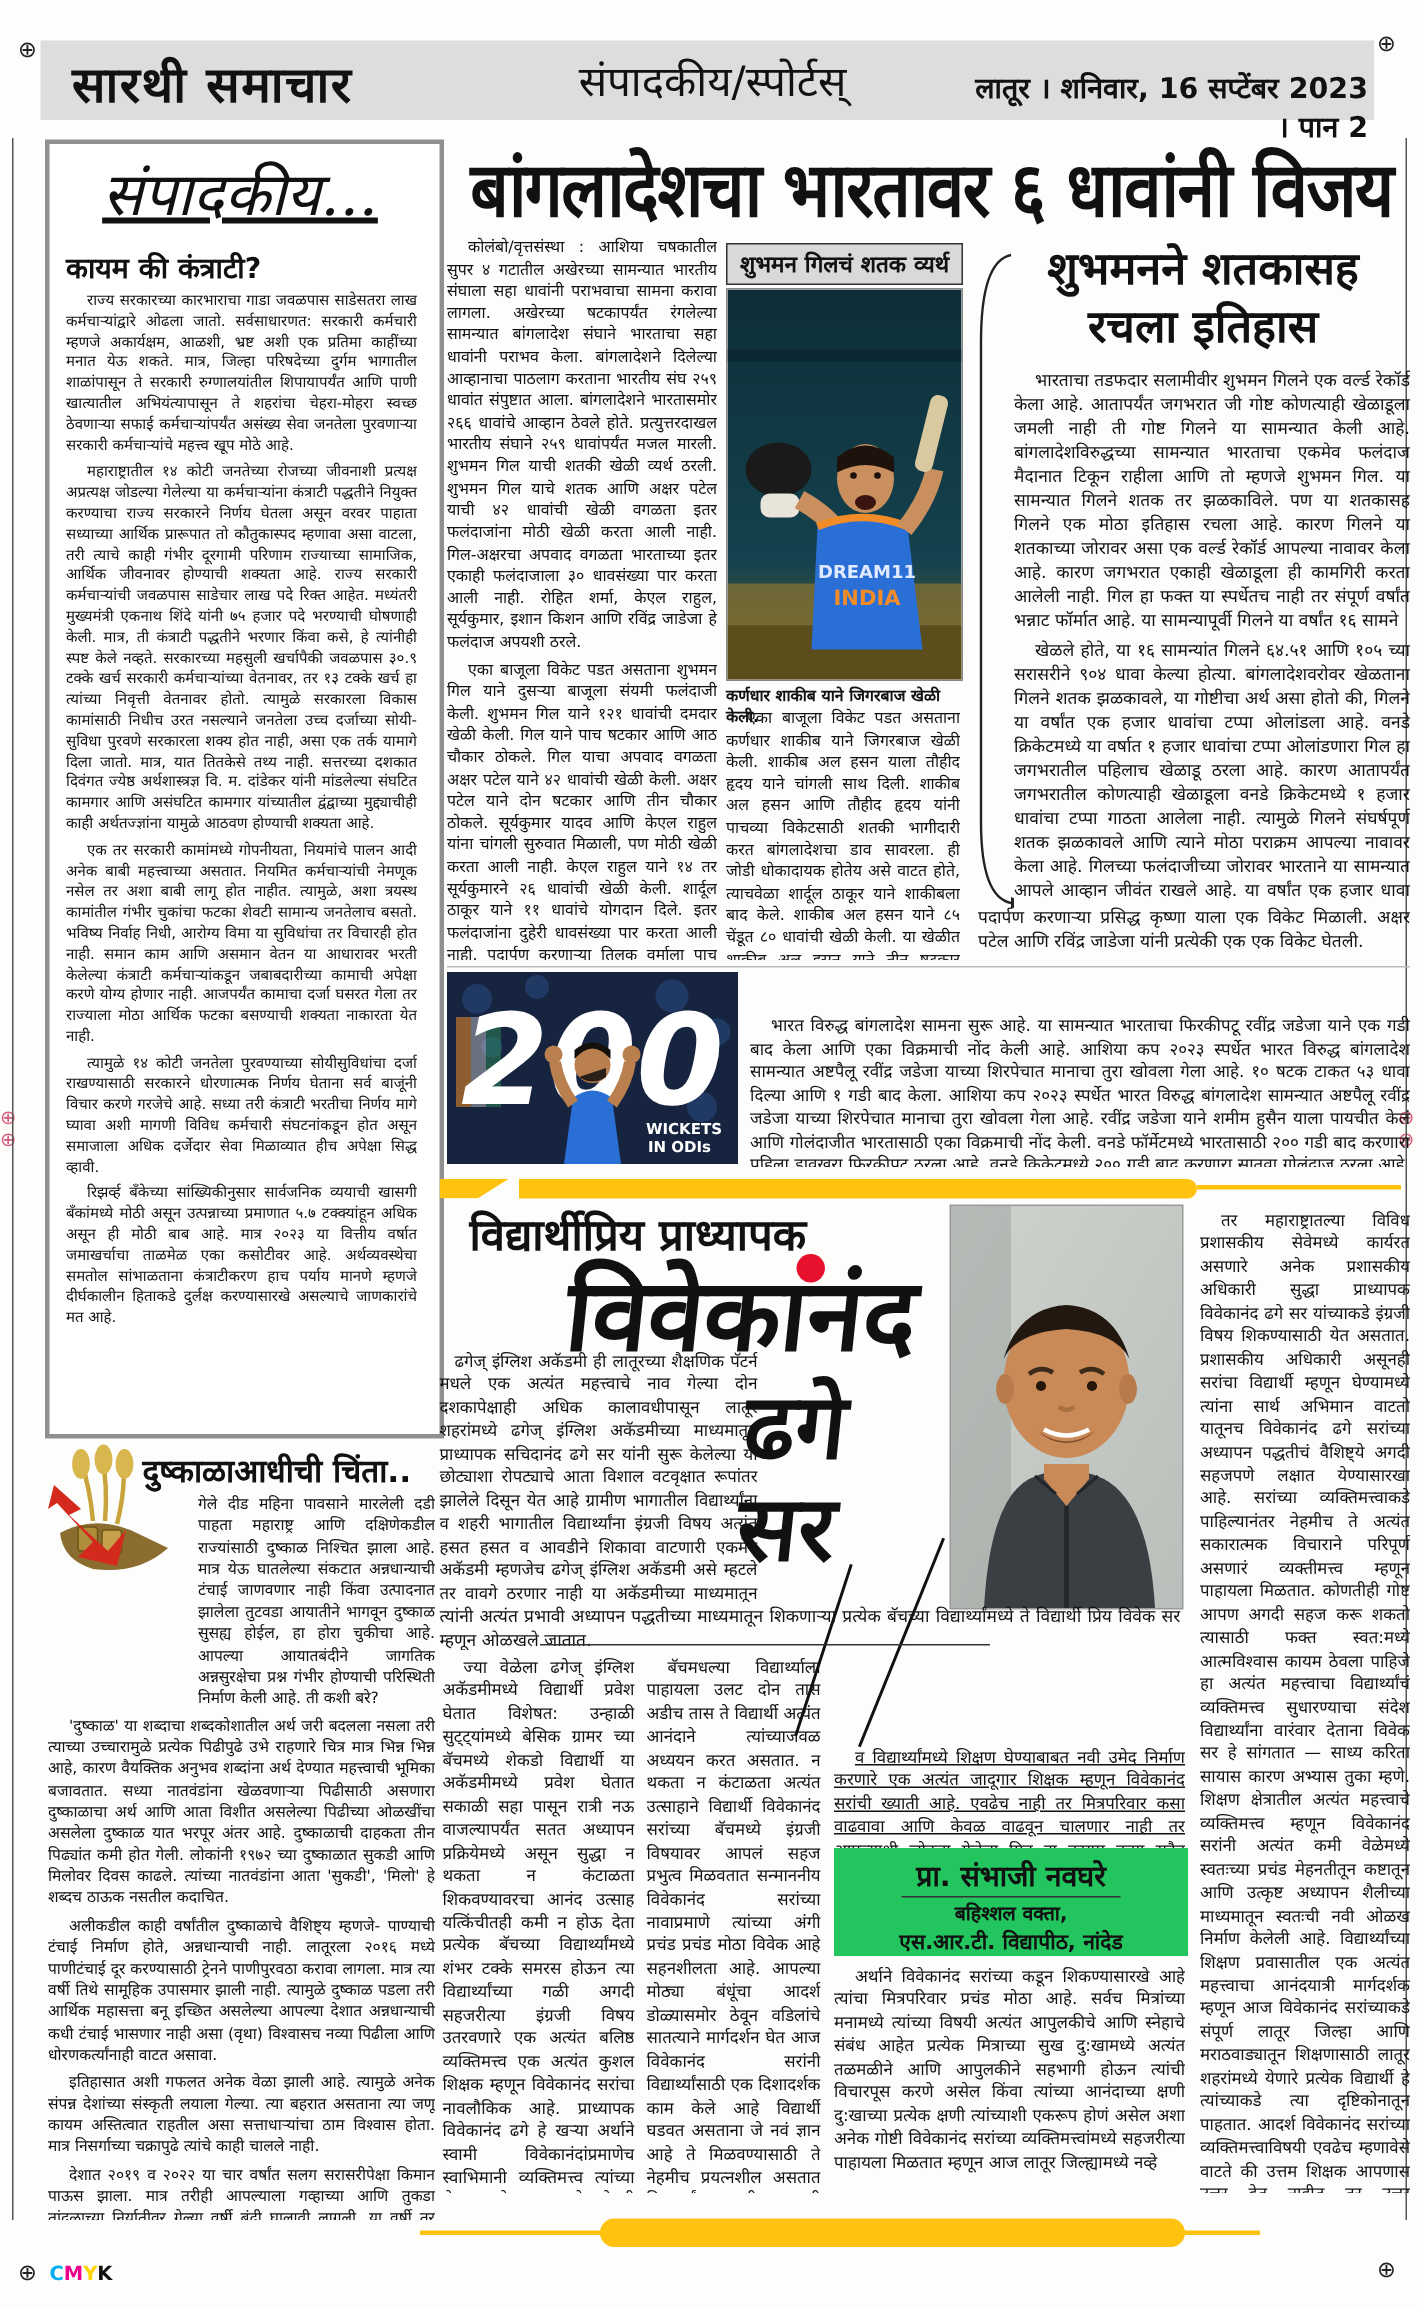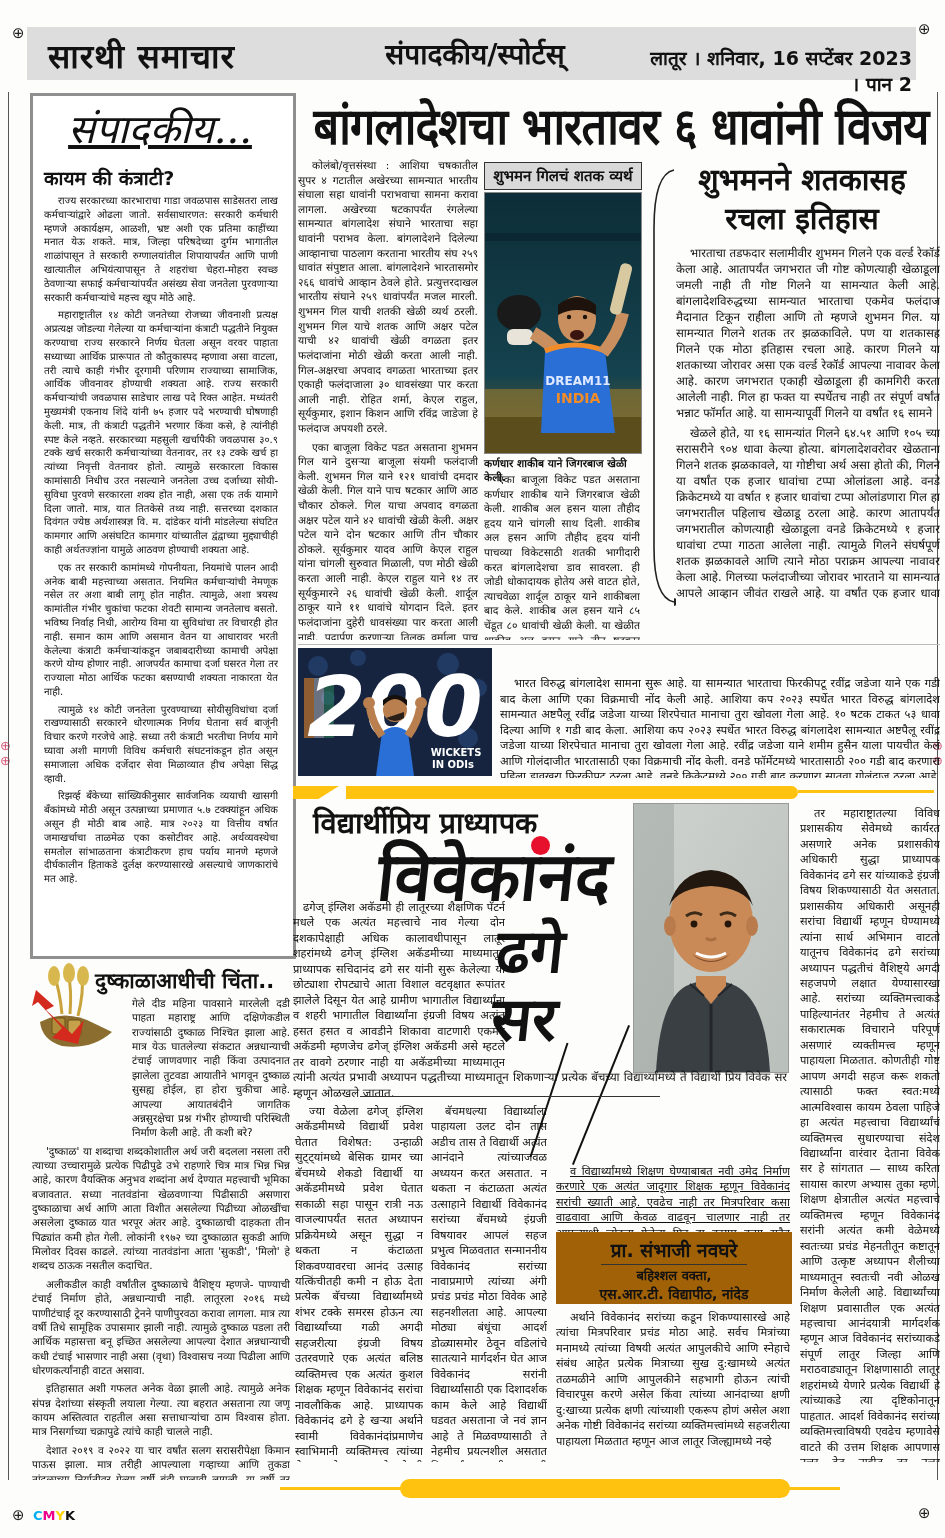--- a/index.html
+++ b/index.html
@@ -10,21 +10,21 @@
   .txt p{margin:0 0 4px 0;text-indent:14px;}
   .serif{font-family:"DejaVu Serif","Liberation Serif",serif;}
   
   .regmark{color:#222;font-size:15px;line-height:1;}
   .cmyk span{font-weight:bold;font-size:13px;letter-spacing:0;}
   .c-c{color:#00aeef}.c-m{color:#ec008c}.c-y{color:#ffd400}.c-k{color:#111}
   .sidereg{color:#d65a7a;font-size:13px;}
   
   .mastband{left:27px;top:27px;width:889px;height:53px;background:#dddddd;}
   .paper-name{left:48px;top:33px;font-size:33px;font-weight:900;letter-spacing:1px;}
-  .section-title{left:330px;top:34px;width:290px;text-align:center;font-size:28px;font-weight:700;}
+  .section-title{left:330px;top:34px;width:290px;text-align:center;font-size:28px;font-weight:400;}
   .dateline{left:640px;top:45px;width:272px;text-align:right;font-size:19px;font-weight:bold;}
   
   .vrule{width:1px;background:#555;}
   
   .main-headline{left:300px;top:90px;width:642px;text-align:center;font-size:45px;
                  font-weight:900;letter-spacing:-1px;transform:scaleY(1.12);transform-origin:top;}
   
   .edit-box{left:30px;top:93px;width:260px;height:860px;border:3px solid #8f8f8f;background:#fff;}
   .edit-title{left:40px;top:100px;width:240px;text-align:center;font-size:40px;font-weight:normal;
               font-style:italic;text-decoration:underline;}
@@ -62,21 +62,21 @@
   .prof-photo{left:633px;top:803px;width:154px;height:268px;border:1px solid #999;}
   .prof-lead{left:293px;top:900px;width:212px;height:168px;font-size:11.2px;}
   .prof-intro{left:293px;top:1070px;width:494px;height:30px;font-size:11.6px;}
   .prof-intro p{text-indent:0;}
   .introline{left:360px;top:1096px;width:300px;height:1px;background:#333;}
   .colA{left:295px;top:1104px;width:128px;height:358px;font-size:11.2px;}
   .colB{left:431px;top:1104px;width:116px;height:358px;font-size:11.2px;}
   .colC-top{left:556px;top:1164px;width:234px;height:122px;font-size:11.2px;text-decoration:underline;}
   .colC-bot{left:556px;top:1310px;width:234px;height:152px;font-size:11.2px;}
   .colD{left:800px;top:806px;width:140px;height:656px;font-size:11.2px;}
-  .credit{left:556px;top:1232px;width:236px;height:72px;background:#a16207;text-align:center;overflow:hidden;}
+  .credit{left:556px;top:1232px;width:236px;height:72px;background:#22c55e;text-align:center;overflow:hidden;}
   .credit .nm{font-size:19px;font-weight:900;border-bottom:1px solid #333;display:inline-block;
               padding:3px 10px 1px;margin-top:2px;}
   .credit .rl{font-size:13px;font-weight:bold;margin-top:1px;}
   .credit .in{font-size:14px;font-weight:bold;}
   .foot-capsule{left:400px;top:1479px;width:390px;height:19px;background:#ffc20e;border-radius:10px;}
   .foot-line{left:280px;top:1487px;width:560px;height:3px;background:#ffc20e;}
 </style>
 </head>
 <body>
 
@@ -192,20 +192,21 @@
   <div class="abs rec-bracket">
     <svg width="28" height="450" viewBox="0 0 28 450">
       <path d="M26 2 Q6 6 6 60 L6 380 Q6 430 26 434" stroke="#222" stroke-width="1.6" fill="none"></path>
       <polygon points="26,430 36,434 26,438" fill="#222"></polygon>
     </svg>
   </div>
   <div class="abs txt rec-body">
     <p>भारताचा तडफदार सलामीवीर शुभमन गिलने एक वर्ल्ड रेकॉर्ड केला आहे. आतापर्यंत जगभरात जी गोष्ट कोणत्याही खेळाडूला जमली नाही ती गोष्ट गिलने या सामन्यात केली आहे. बांगलादेशविरुद्धच्या सामन्यात भारताचा एकमेव फलंदाज मैदानात टिकून राहीला आणि तो म्हणजे शुभमन गिल. या सामन्यात गिलने शतक तर झळकाविले. पण या शतकासह गिलने एक मोठा इतिहास रचला आहे. कारण गिलने या शतकाच्या जोरावर असा एक वर्ल्ड रेकॉर्ड आपल्या नावावर केला आहे. कारण जगभरात एकाही खेळाडूला ही कामगिरी करता आलेली नाही. गिल हा फक्त या स्पर्धेतच नाही तर संपूर्ण वर्षांत भन्नाट फॉर्मात आहे. या सामन्यापूर्वी गिलने या वर्षांत १६ सामने</p>
     <p>खेळले होते, या १६ सामन्यांत गिलने ६४.५१ आणि १०५ च्या सरासरीने ९०४ धावा केल्या होत्या. बांगलादेशवरोवर खेळताना गिलने शतक झळकावले, या गोष्टीचा अर्थ असा होतो की, गिलने या वर्षांत एक हजार धावांचा टप्पा ओलांडला आहे. वनडे क्रिकेटमध्ये या वर्षात १ हजार धावांचा टप्पा ओलांडणारा गिल हा जगभरातील पहिलाच खेळाडू ठरला आहे. कारण आतापर्यंत जगभरातील कोणत्याही खेळाडूला वनडे क्रिकेटमध्ये १ हजार धावांचा टप्पा गाठता आलेला नाही. त्यामुळे गिलने संघर्षपूर्ण शतक झळकावले आणि त्याने मोठा पराक्रम आपल्या नावावर केला आहे. गिलच्या फलंदाजीच्या जोरावर भारताने या सामन्यात आपले आव्हान जीवंत राखले आहे. या वर्षांत एक हजार धावा करणारा तो आता एकमेव खेळाडू ठरला आहे.</p>
   </div>
+  <div class="abs txt rec-foot">पदार्पण करणाऱ्या प्रसिद्ध कृष्णा याला एक विकेट मिळाली.  अक्षर पटेल आणि रविंद्र जाडेजा यांनी प्रत्येकी एक एक विकेट घेतली.</div>
 
   <div class="abs hline" style="left:298px;top:644px;width:642px;"></div>
 
   <div class="abs strip-img">
     <svg width="194" height="128" viewBox="0 0 194 128">
       <rect width="194" height="128" fill="#16243f"></rect>
       <g fill="#24406e" opacity="0.8">
           <circle cx="20" cy="18" r="10"></circle>
           <circle cx="60" cy="10" r="8"></circle>
           <circle cx="150" cy="16" r="11"></circle>

